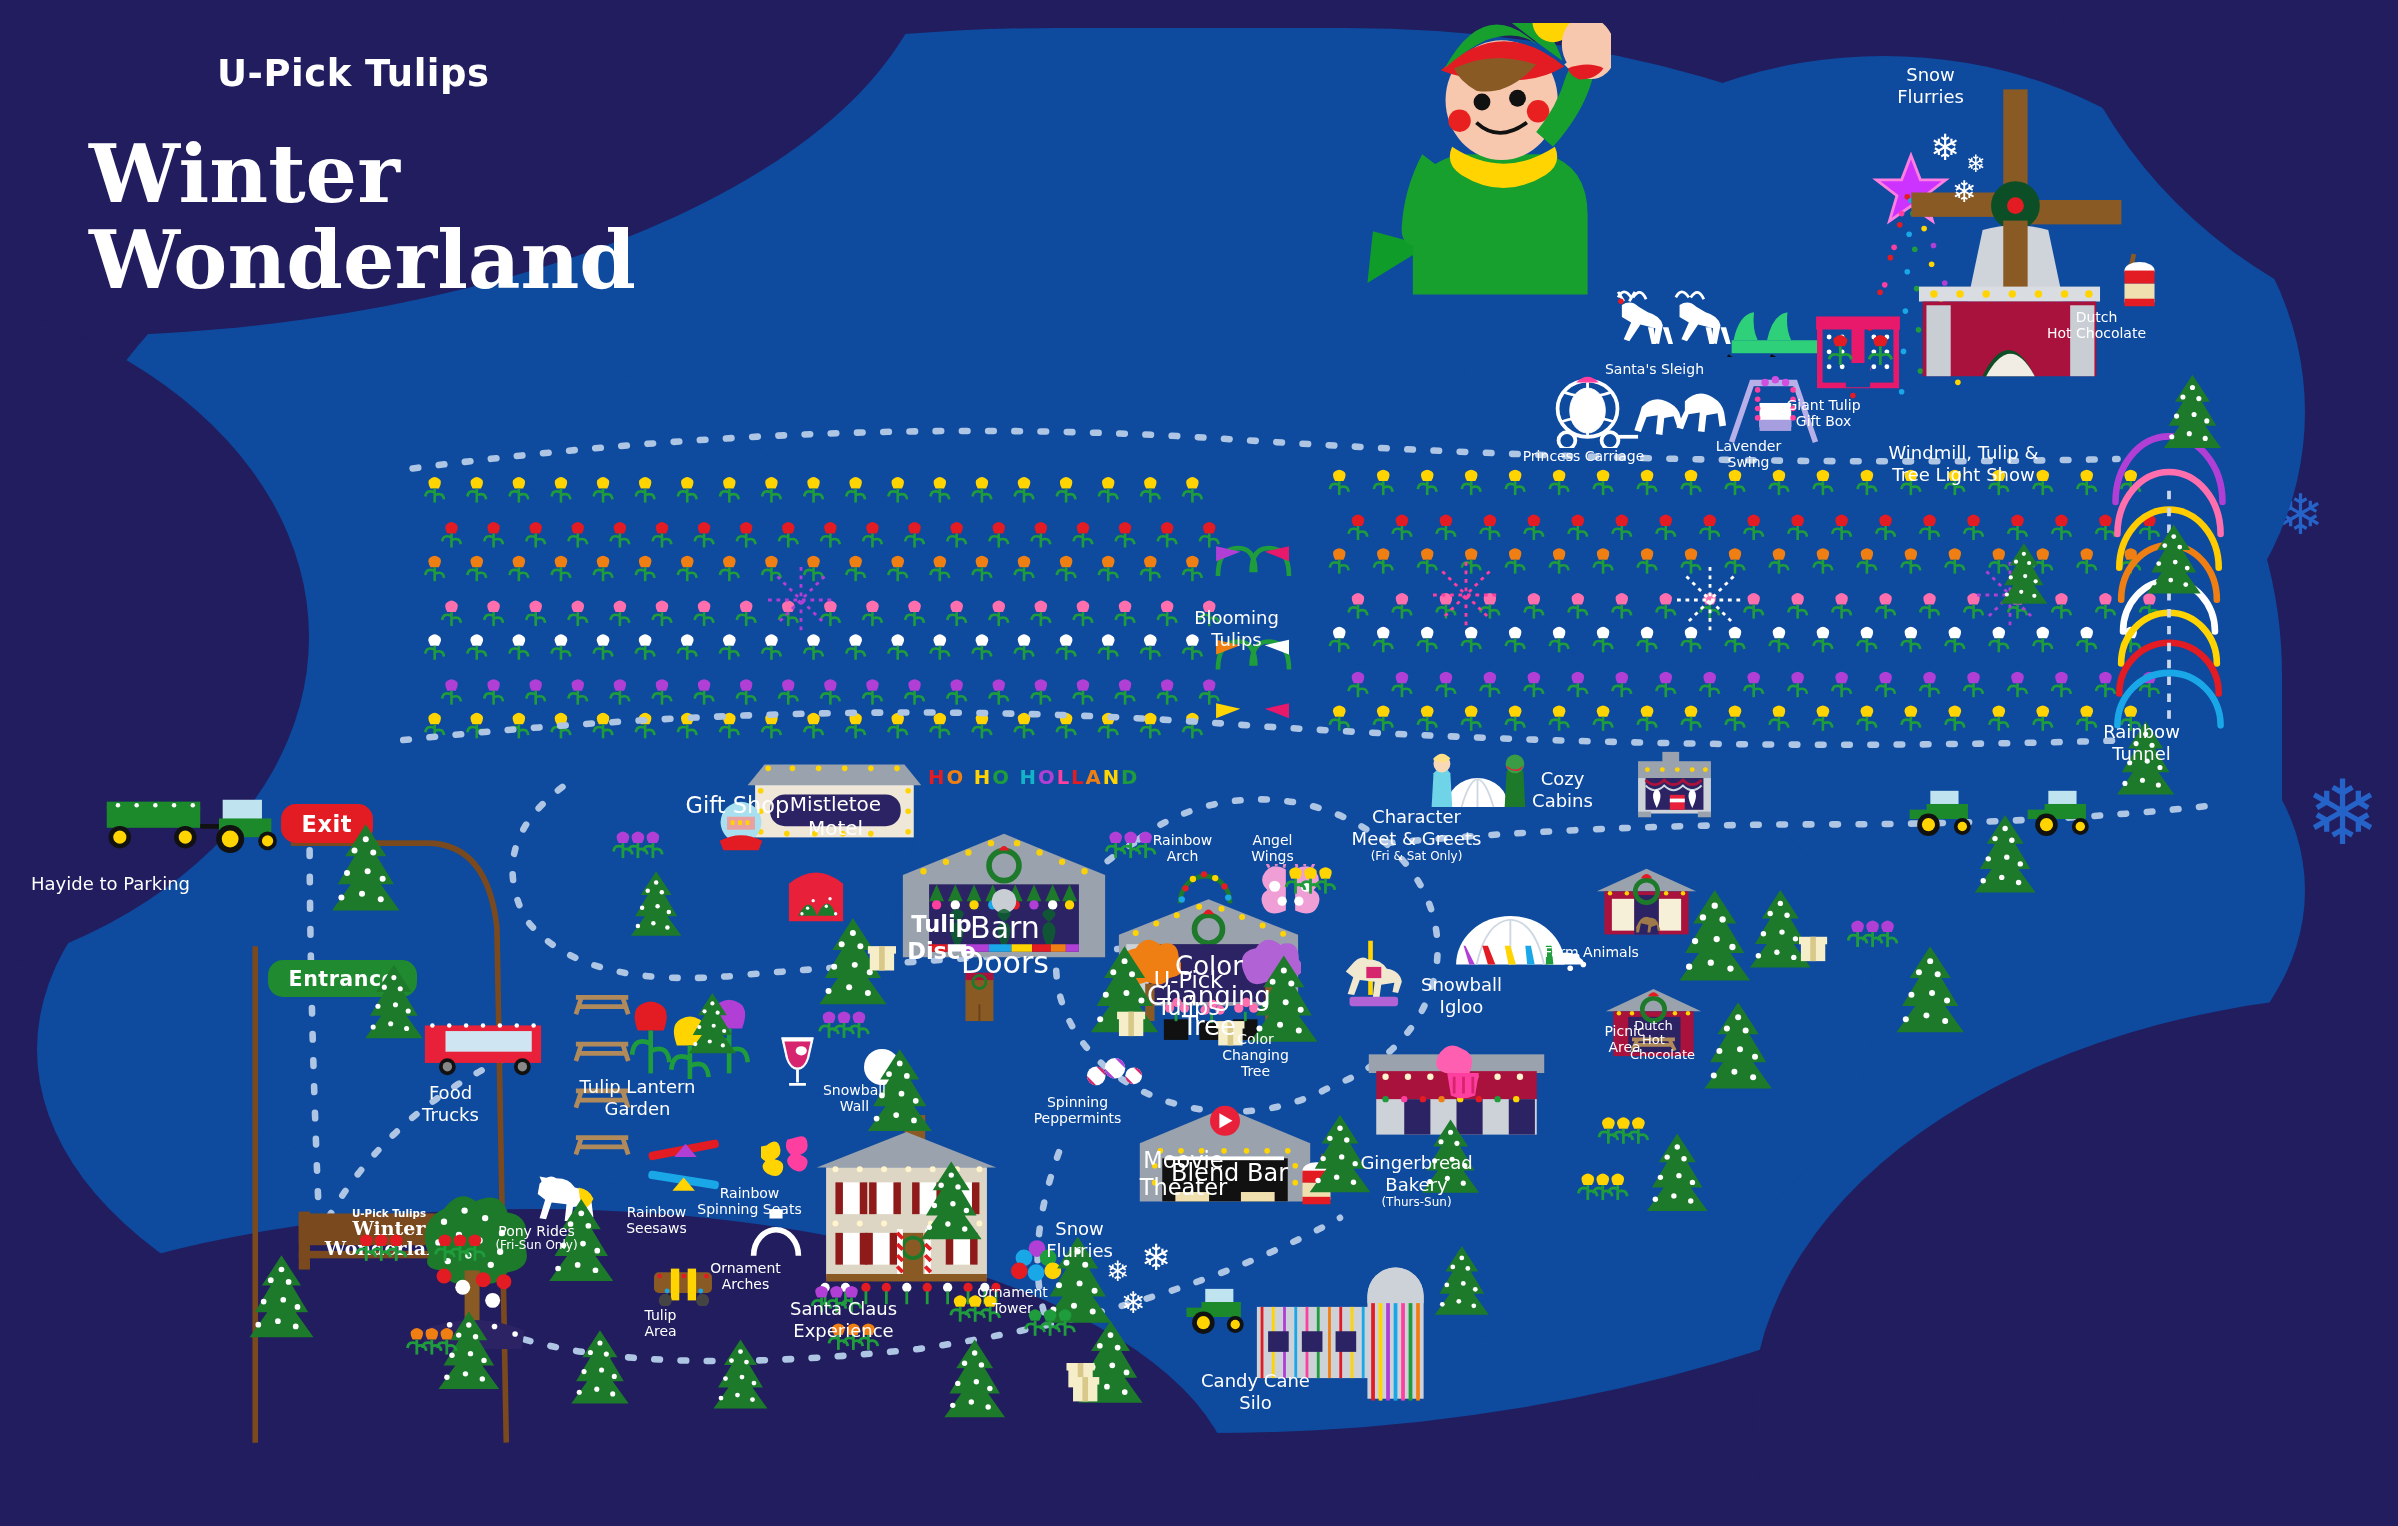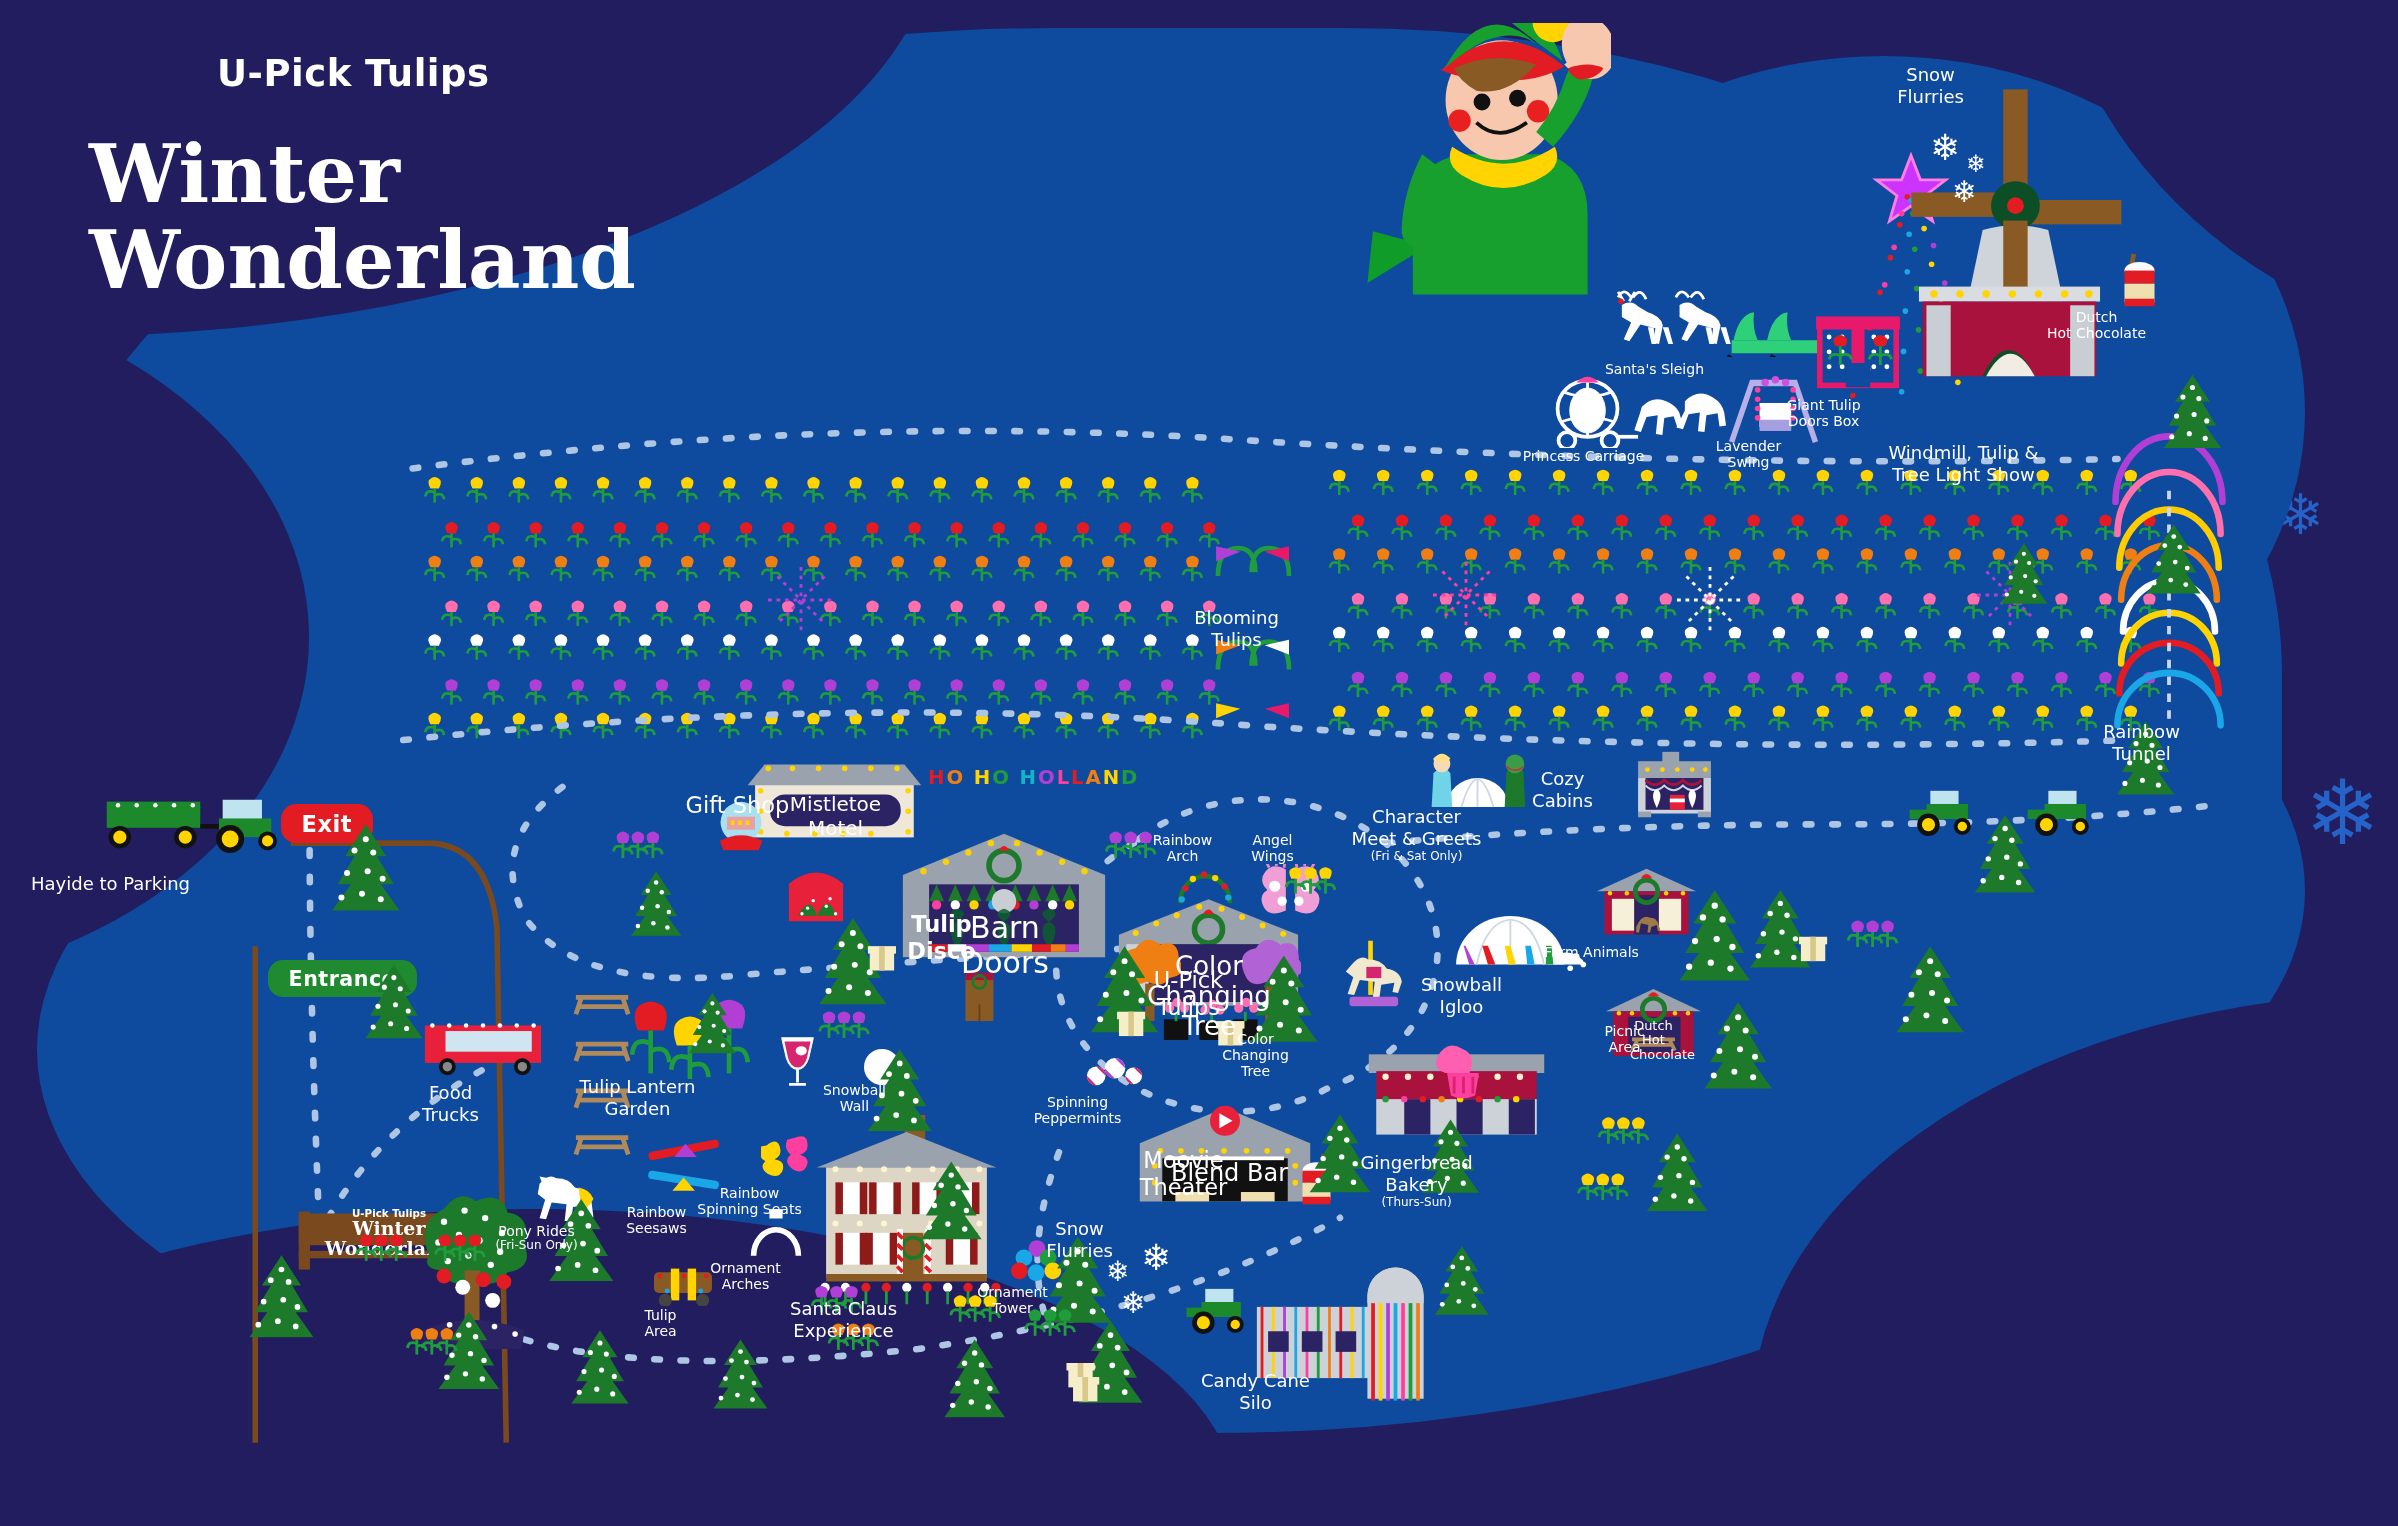--- a/index.html
+++ b/index.html
@@ -3053,21 +3053,21 @@
   <div id="labels">
       <div class="tt-med" style="left: 1846px; top: 64px; width: 169px;">Snow
 Flurries</div>
       <div class="tt-small" style="left: 2012px; top: 309px; width: 169px;">Dutch
 Hot Chocolate</div>
       <div class="tt-small" style="left: 1570px; top: 361px; width: 169px;">Santa's Sleigh</div>
       <div class="tt-small" style="left: 1499px; top: 448px; width: 169px;">Princess Carriage</div>
       <div class="tt-small" style="left: 1664px; top: 438px; width: 169px;">Lavender
 Swing</div>
       <div class="tt-small" style="left: 1739px; top: 397px; width: 169px;">Giant Tulip
-Doors Box</div>
+Gift Box</div>
       <div class="tt-med" style="left: 1879px; top: 442px; width: 169px;">Windmill, Tulip &amp;
 Tree Light Show</div>
       <div class="tt-med" style="left: 2057px; top: 721px; width: 169px;">Rainbow
 Tunnel</div>
       <div class="tt-med" style="left: 1152px; top: 607px; width: 169px;">Blooming
 Tulips</div>
       <div class="tt-med" style="left: 26px; top: 873px; width: 169px;">Hayide to Parking</div>
       <div class="tt-lg" style="left: 653px; top: 792px; width: 169px;">Gift Shop</div>
       <div class="tt-lg" style="left: 857px; top: 911px; width: 169px; font-weight: bold;">Tulip
 Disco</div>

